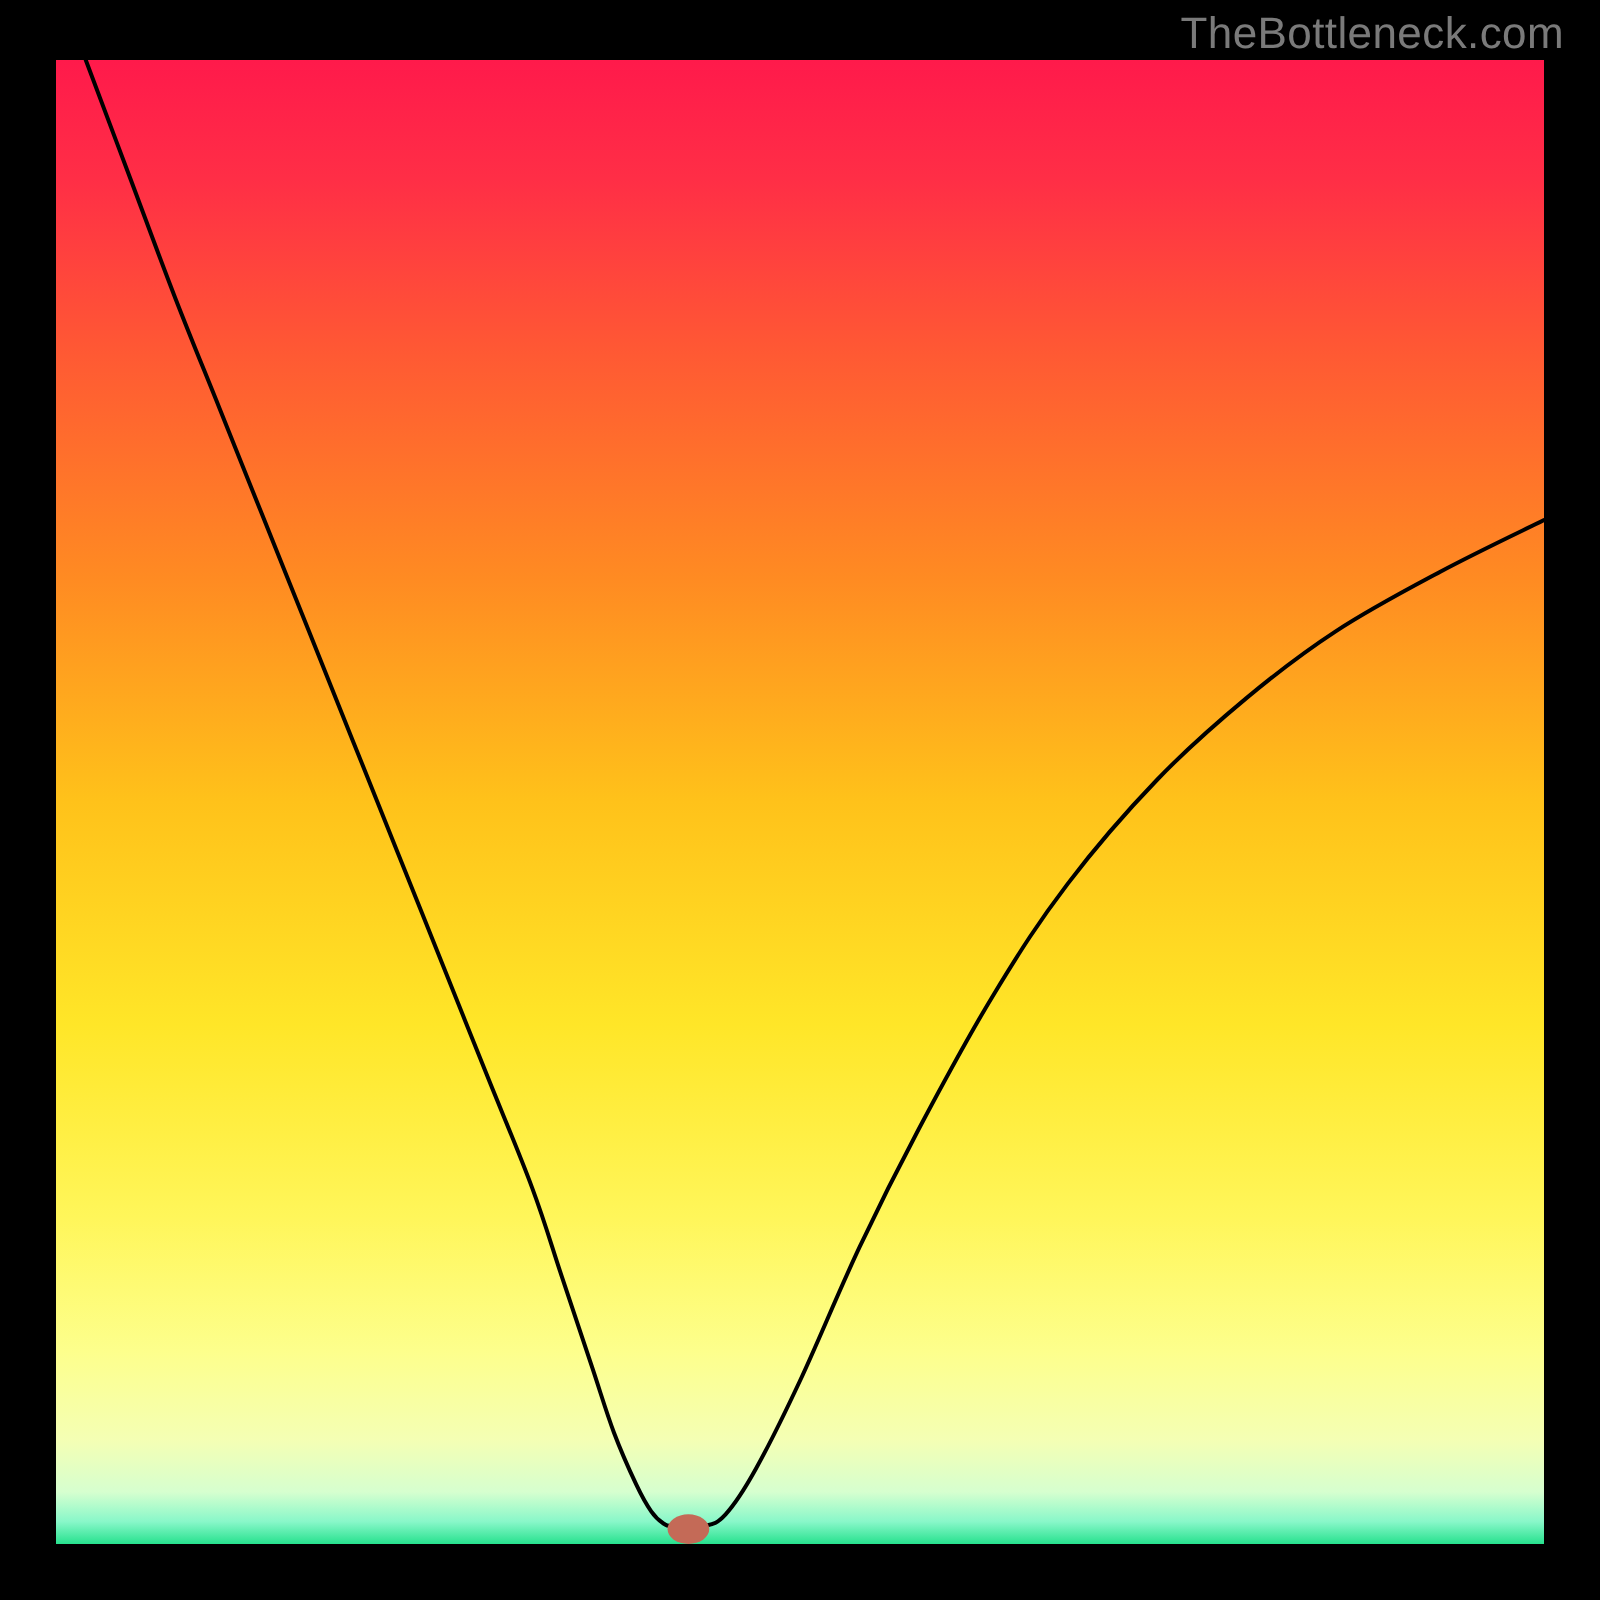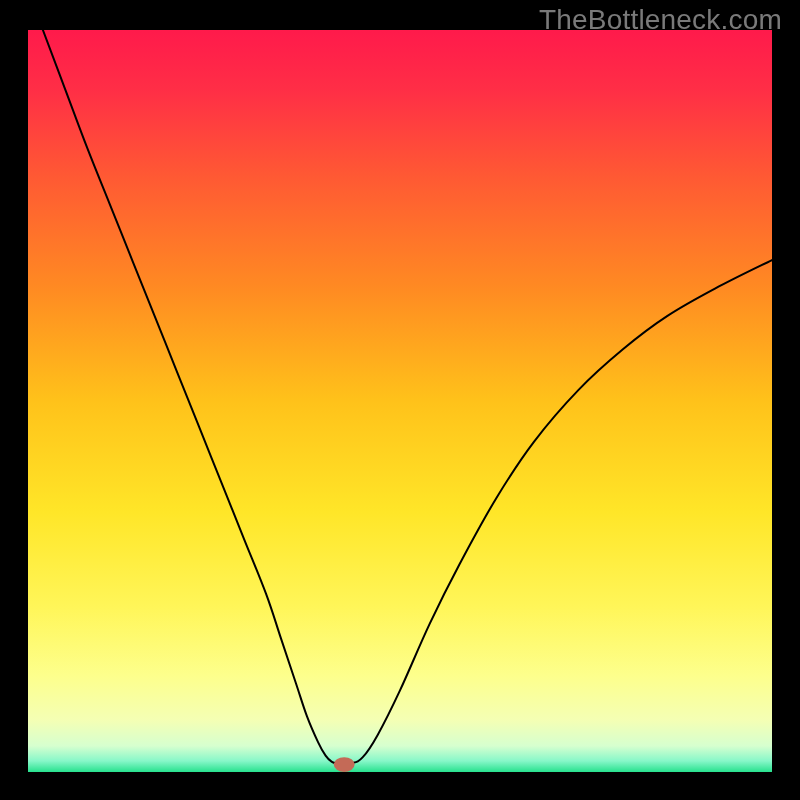--- a/index.html
+++ b/index.html
@@ -17,21 +17,21 @@
     left: 0;
     width: 800px;
     height: 800px;
     background: #000;
   }
   .watermark {
     position: absolute;
     top: 4px;
     right: 18px;
     color: #7a7a7a;
-    font-size: 28px;
+    font-size: 22px;
     font-weight: 400;
     letter-spacing: 0.2px;
     user-select: none;
   }
   .plot-area {
     position: absolute;
     left: 28px;
     top: 30px;
     width: 744px;
     height: 742px;

